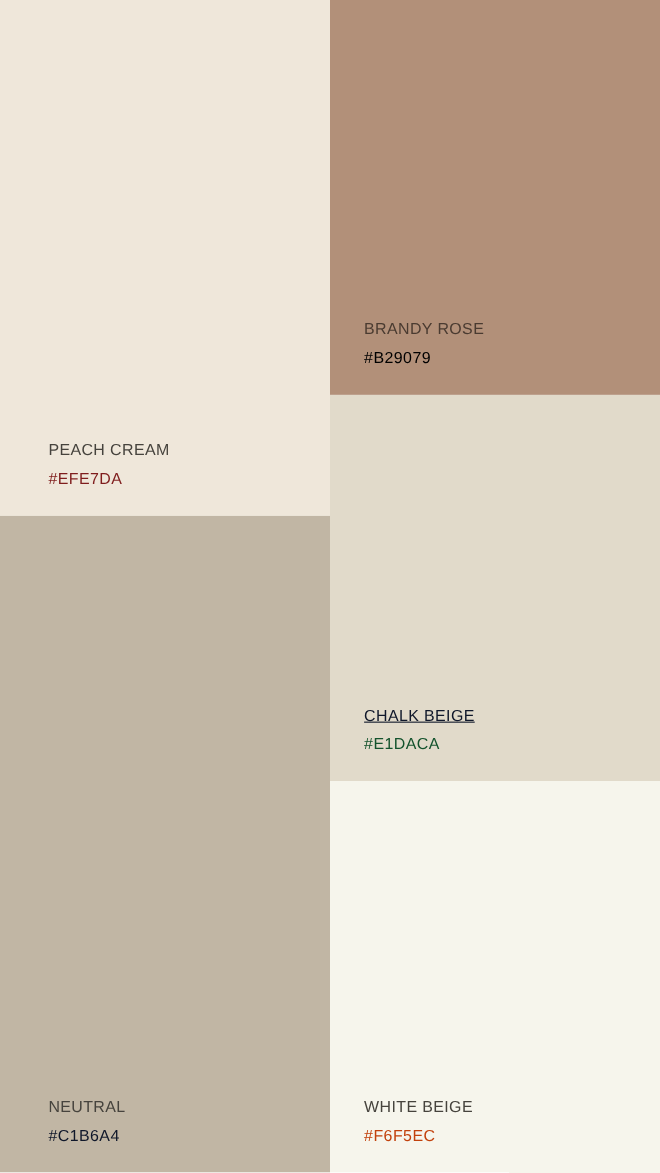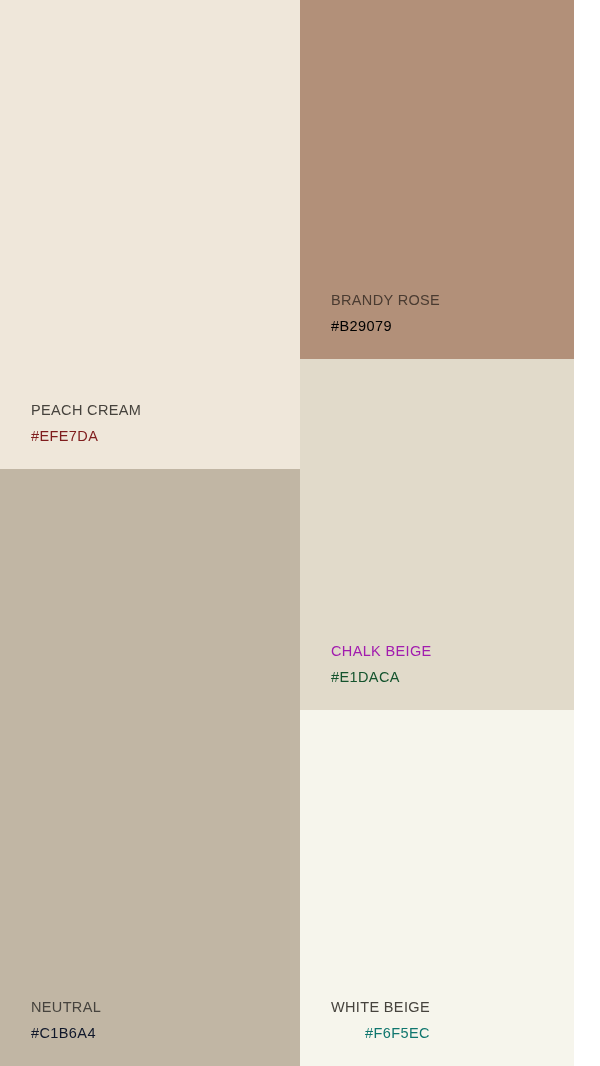--- a/index.html
+++ b/index.html
@@ -21,40 +21,40 @@
   }
 
   .palette-column {
     position: relative;
     height: 100%;
     display: flex;
     flex-direction: column;
   }
 
   #column-left  { width: 300px; }
-  #column-right { width: 274px; }
+  #column-right { width: 300px; }
 
   .swatch {
     position: relative;
     width: 100%;
     overflow: hidden;
   }
 
   
   #swatch-peach-cream { height: 532px; }
   #swatch-neutral     { height: 676px; }
 
   
   #swatch-brandy-rose { height: 359px; }
   #swatch-chalk-beige { height: 351px; }
   #swatch-white-beige { height: 356px; padding-left: 28px; }
 
   .swatch-caption {
     position: absolute;
-    left: 31px;
+    left: 44px;
     bottom: 26px;
     line-height: 1.0;
     user-select: none;
   }
 
   #column-right .swatch-caption { left: 31px; }
 
   .swatch-name,
   .swatch-hex {
     display: block;
@@ -99,27 +99,27 @@
 
     <div class="swatch" id="swatch-brandy-rose" style="background-color: rgb(178, 144, 121);">
       <div class="swatch-caption caption-on-dark">
         <span class="swatch-name" style="color: rgb(74, 59, 49);">BRANDY ROSE</span>
         <span class="swatch-hex" style="color: #000000;">#B29079</span>
       </div>
     </div>
 
     <div class="swatch" id="swatch-chalk-beige" style="background-color: rgb(225, 218, 202);">
       <div class="swatch-caption">
-        <span class="swatch-name" style="color: #a21caf;">CHALK BEIGE</span>
+        <span class="swatch-name" style="color: #0f172a; text-decoration: underline;">CHALK BEIGE</span>
         <span class="swatch-hex" style="color: #14532d;">#E1DACA</span>
       </div>
     </div>
 
     <div class="swatch" id="swatch-white-beige" style="background-color: rgb(246, 245, 236);">
       <div class="swatch-caption">
         <span class="swatch-name" style="color: rgb(70, 67, 61);">WHITE BEIGE</span>
-        <span class="swatch-hex" style="color: #0f766e; text-align: right;">#F6F5EC</span>
+        <span class="swatch-hex" style="color: #c2410c;">#F6F5EC</span>
       </div>
     </div>
 
   </div>
 
 </div>
 
 </body></html>

